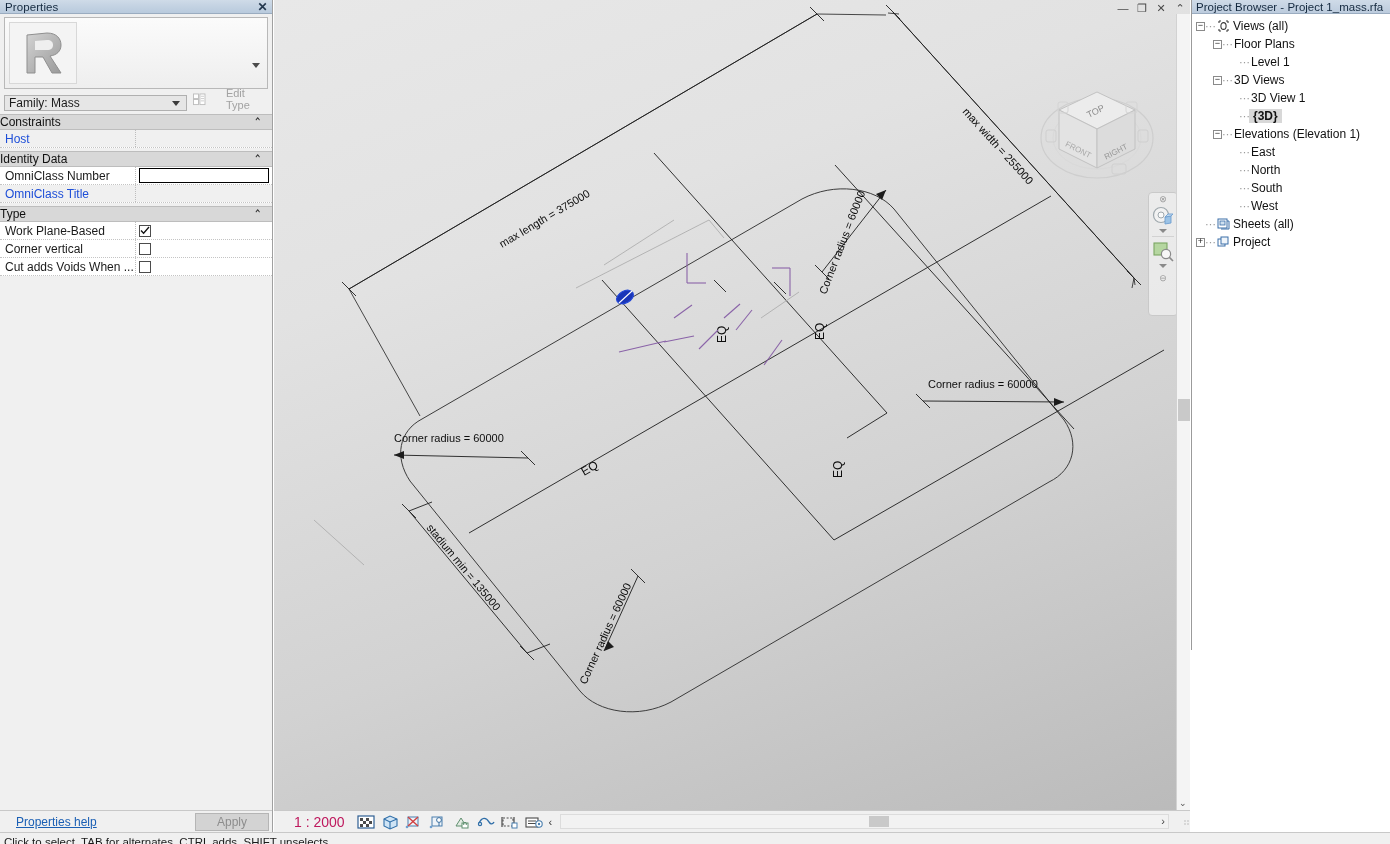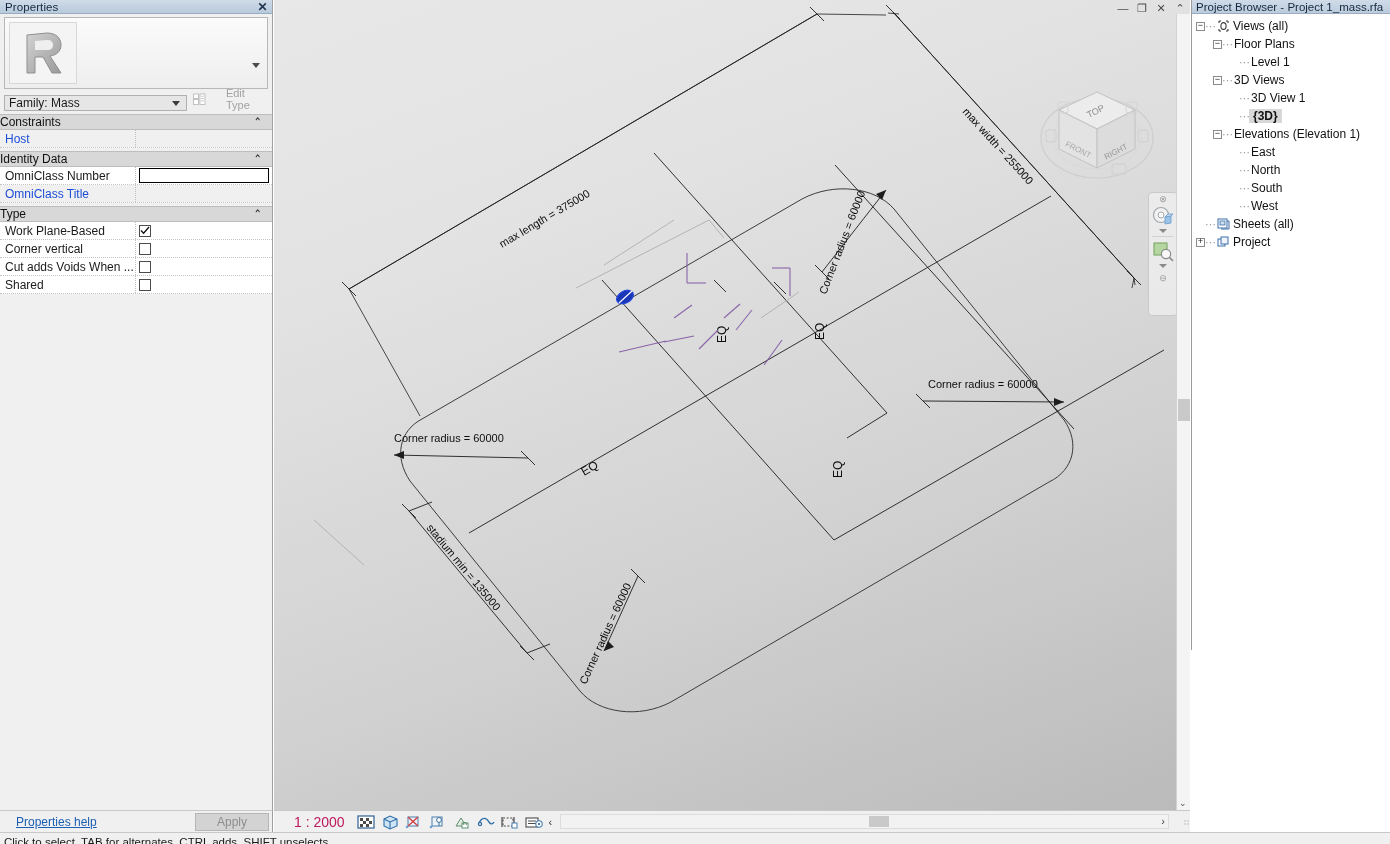--- a/index.html
+++ b/index.html
@@ -377,26 +377,20 @@
         <div class="val">
           <span class="pp-check"></span>
         </div>
       </div>
       <div class="pp-row">
         <div class="lbl">Cut adds Voids When ...</div>
         <div class="val">
           <span class="pp-check"></span>
         </div>
       </div>
-      <div class="pp-row">
-        <div class="lbl">Shared</div>
-        <div class="val">
-          <span class="pp-check"></span>
-        </div>
-      </div>
     </div>
 
     <div class="pp-footer">
       <span class="pp-help">Properties help</span>
       <span class="pp-apply">Apply</span>
     </div>
   </div>
 
   <div id="canvas-area">
 

